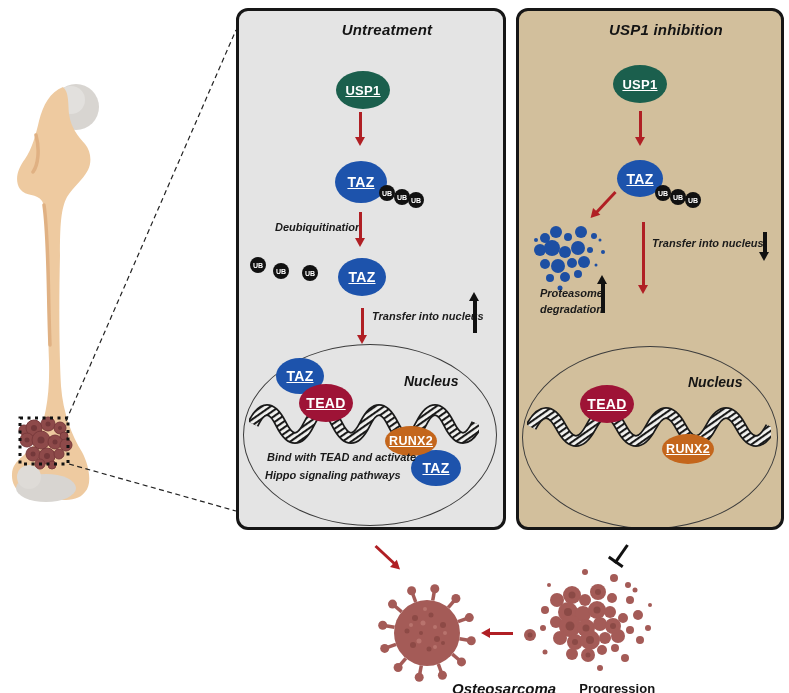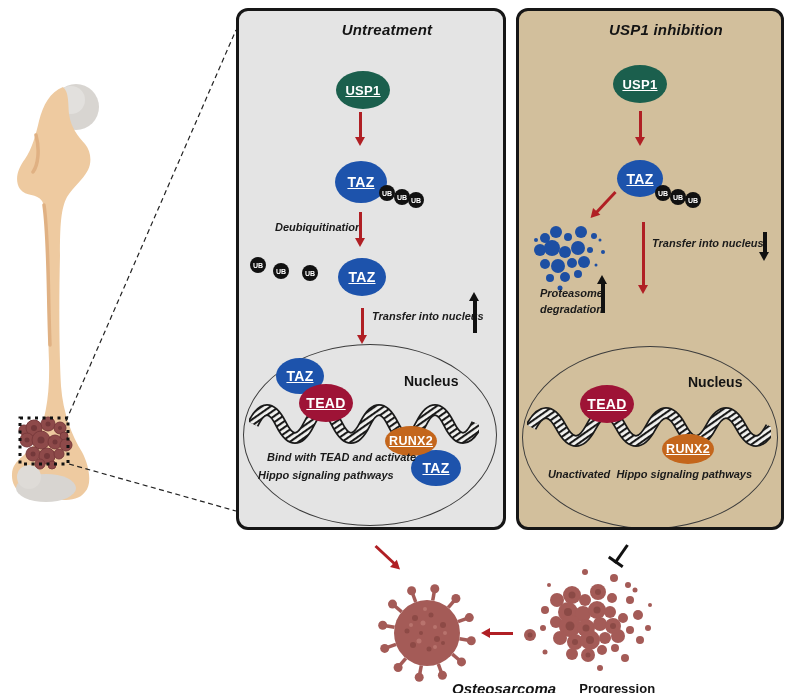--- a/index.html
+++ b/index.html
@@ -26,21 +26,21 @@
   .ov-tead{background:#9e1336;width:54px;height:38px;font-size:14px;}
   .ov-runx2{background:#c4661c;width:52px;height:30px;font-size:12.5px;}
   .ub{
     position:absolute;width:16px;height:16px;border-radius:50%;background:#111;
     color:#fff;font-size:7px;font-weight:bold;display:flex;align-items:center;justify-content:center;
   }
   .lbl{position:absolute;font-size:11px;font-weight:bold;font-style:italic;color:#1a1a1a;line-height:13px;white-space:pre;}
   .nucleus{
     position:absolute;border:1.5px solid #3c3c3c;border-radius:50%;box-sizing:border-box;
   }
-  .nucleus-lbl{position:absolute;font-size:14px;font-weight:bold;color:#141414;}
+  .nucleus-lbl{position:absolute;font-size:14px;font-weight:bold;font-style:italic;color:#141414;}
   
   .rarrow{position:absolute;width:3px;background:#b01f24;}
   .rarrow::after{
     content:"";position:absolute;bottom:-8px;left:50%;margin-left:-5.5px;
     border-left:5.5px solid transparent;border-right:5.5px solid transparent;border-top:9px solid #b01f24;
   }
   
   .kup{position:absolute;width:3.5px;background:#111;}
   .kup::before{
     content:"";position:absolute;top:-8px;left:50%;margin-left:-5.5px;
@@ -294,21 +294,21 @@
       </div>
 
       <div class="oval ov-taz" style="left:167px;top:105px;width:50px;height:36px">
         <span>TAZ</span>
       </div>
       <div class="oval ov-runx2" style="left:141px;top:81px">
         <span>RUNX2</span>
       </div>
 
       <div class="lbl" style="left:23px;top:106px">Bind with TEAD and activate</div>
-      <div class="lbl" style="left:14px;top:124px">Hippo signaling pathways</div>
+      <div class="lbl" style="left:21px;top:124px">Hippo signaling pathways</div>
     </div>
   </div>
 
   <div class="panel panel-inhibition">
     <div class="panel-title">USP1 inhibition</div>
 
     <div class="oval ov-usp1" style="left:94px;top:54px">
       <span>USP1</span>
     </div>
     <div class="rarrow" style="left:119.5px;top:100px;height:27px"></div>
@@ -368,21 +368,20 @@
         <path d="M4,22 Q19,-6 34,22 T64,22 T94,22 T124,22 T154,22 T184,22 T214,22 T244,22" fill="none" stroke="url(#hatch-m)" stroke-width="8.5"></path>
       </svg>
 
       <div class="oval ov-tead" style="left:57px;top:38px">
         <span>TEAD</span>
       </div>
       <div class="oval ov-runx2" style="left:139px;top:87px">
         <span>RUNX2</span>
       </div>
 
-      <div class="lbl" style="left:0;top:121px;width:100%;text-align:center;white-space:pre">Unactivated  Hippo signaling pathways</div>
     </div>
   </div>
 
   <div class="rarrow" style="left:373.5px;top:546px;height:26px;transform:rotate(-47deg);transform-origin:top center"></div>
   <div class="tbar" style="left:625.5px;top:545px;transform:rotate(35deg)"></div>
   <div class="rleft" style="left:489px;top:631.5px;width:24px"></div>
 
   <div class="caption">
     <span class="caption-main">Osteosarcoma</span>
     <span class="caption-sub">Progression</span>

